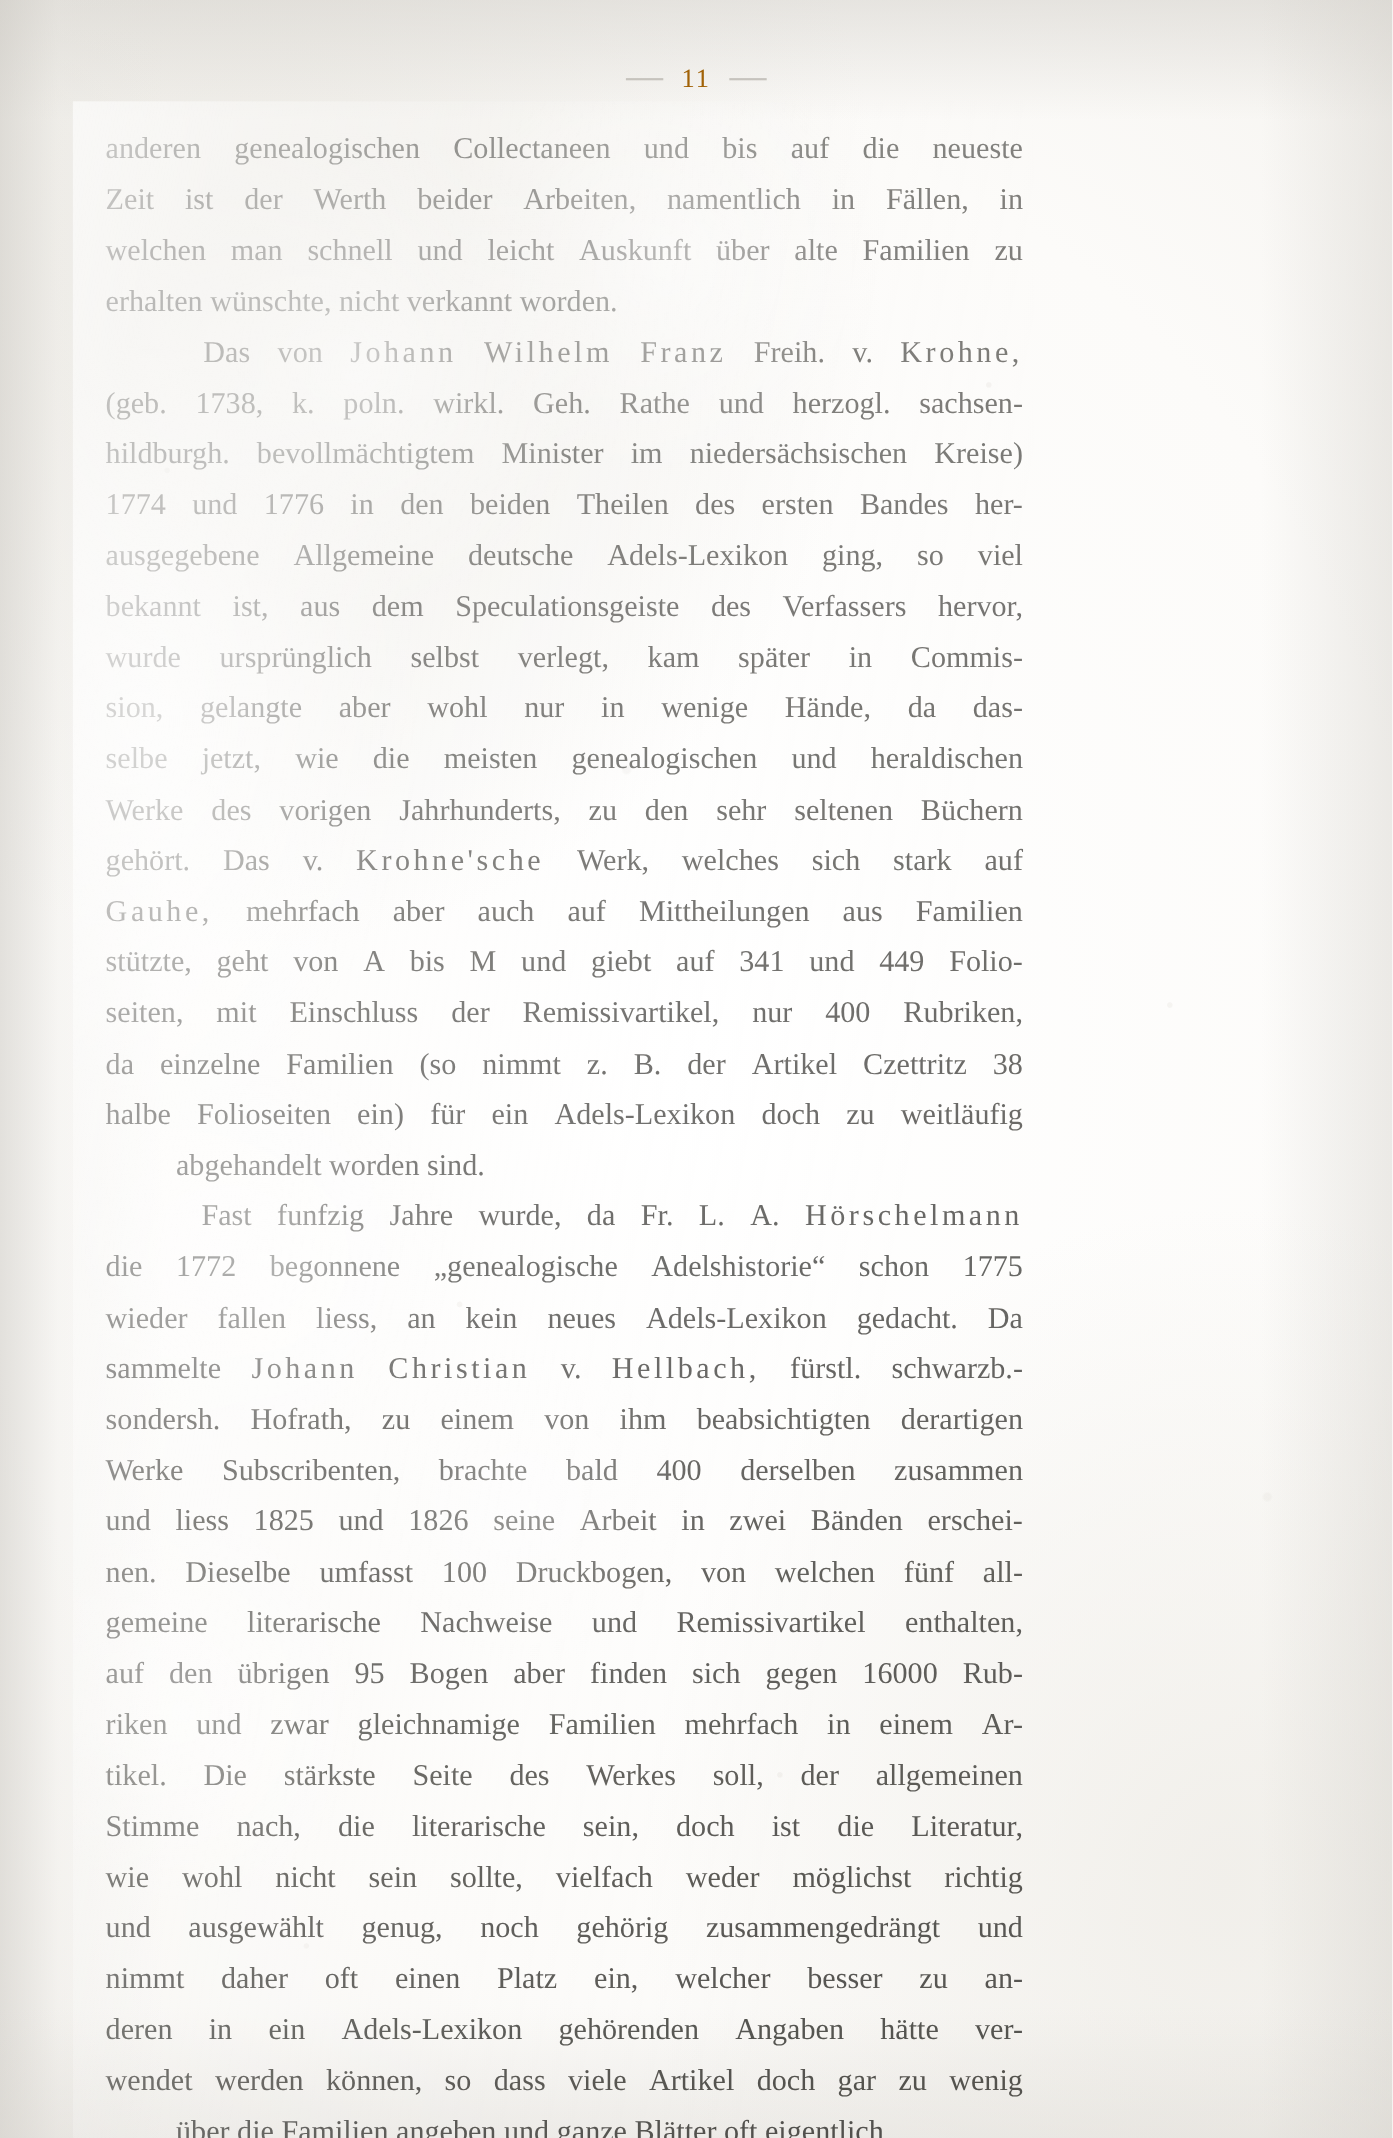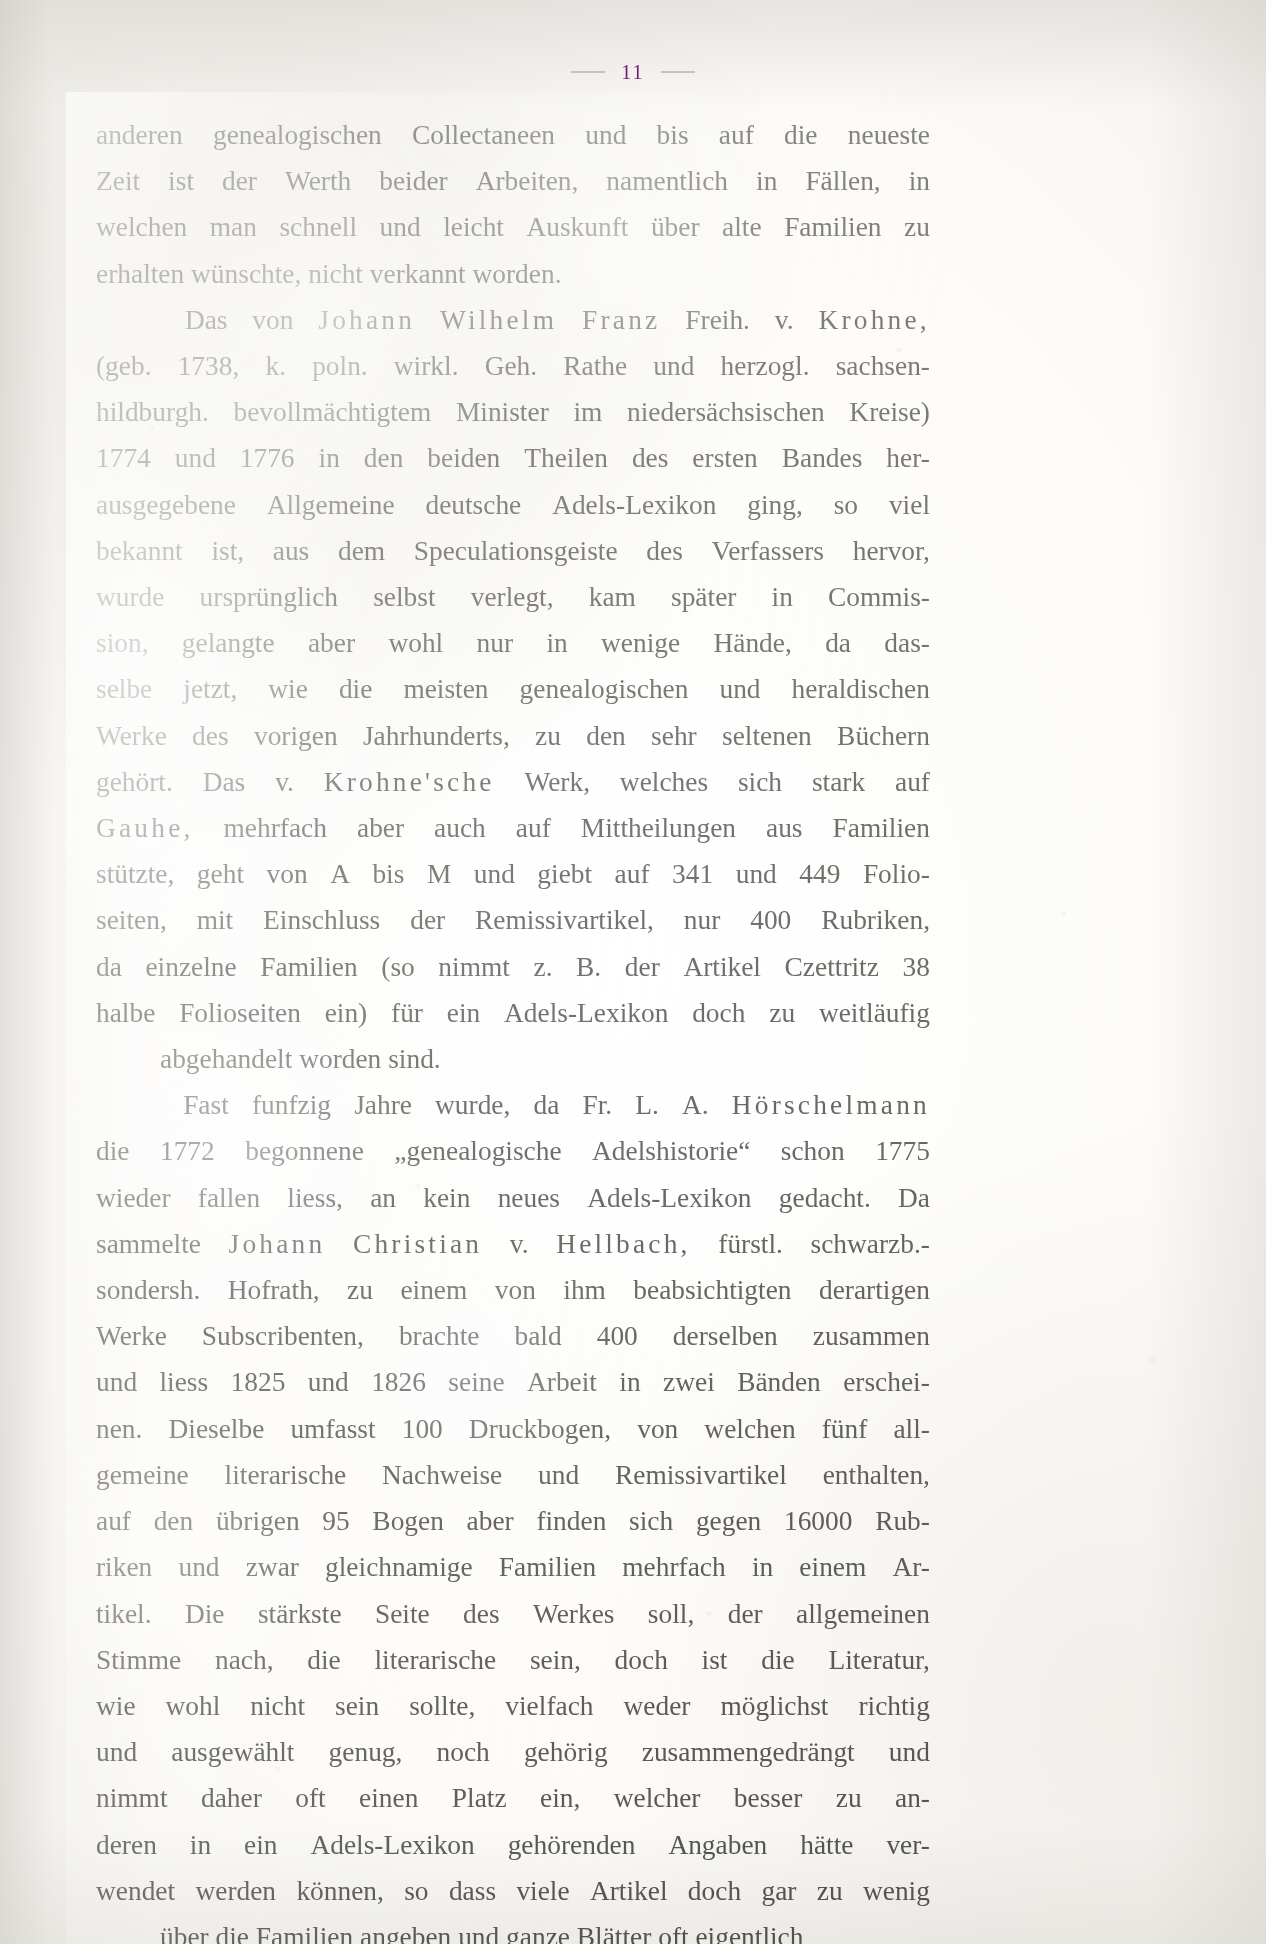--- a/index.html
+++ b/index.html
@@ -85,22 +85,22 @@
     display: inline-block;
     width: 34px;
     height: 2px;
     background: #c6c3bd;
     vertical-align: middle;
     margin: 0 16px;
   }
   .running-head .folio {
     display: inline-block;
     vertical-align: middle;
-    font-size: 20px;
-    color: #701a75;
+    font-size: 24px;
+    color: #a16207;
   }
 
   
   .textblock {
     position: absolute;
     left: 96px;
     top: 112px;
     width: 834px;
     font-size: 27.4px;
     line-height: 46.2px;

